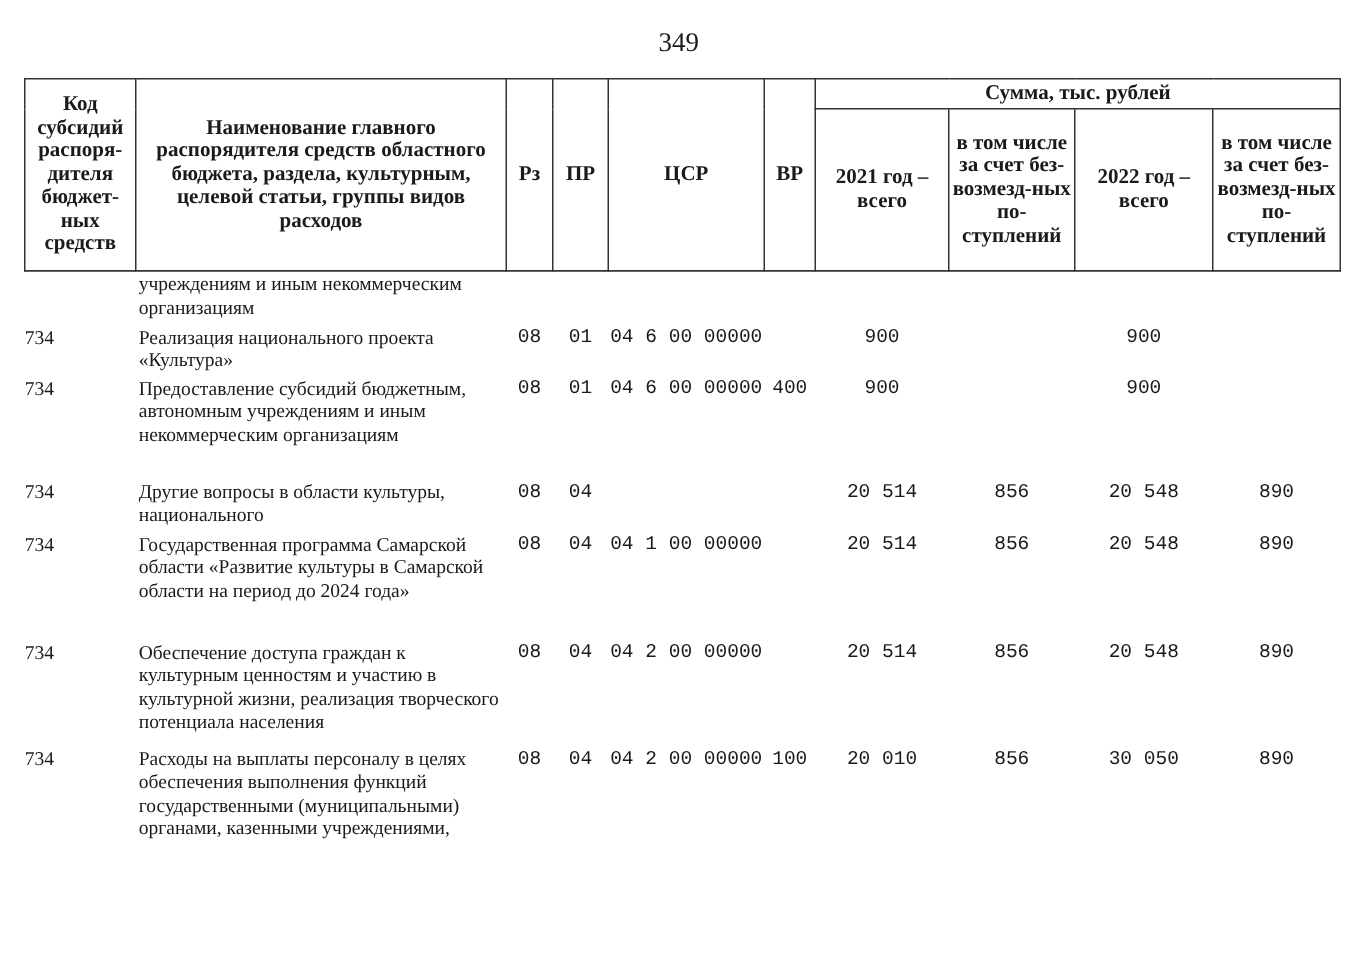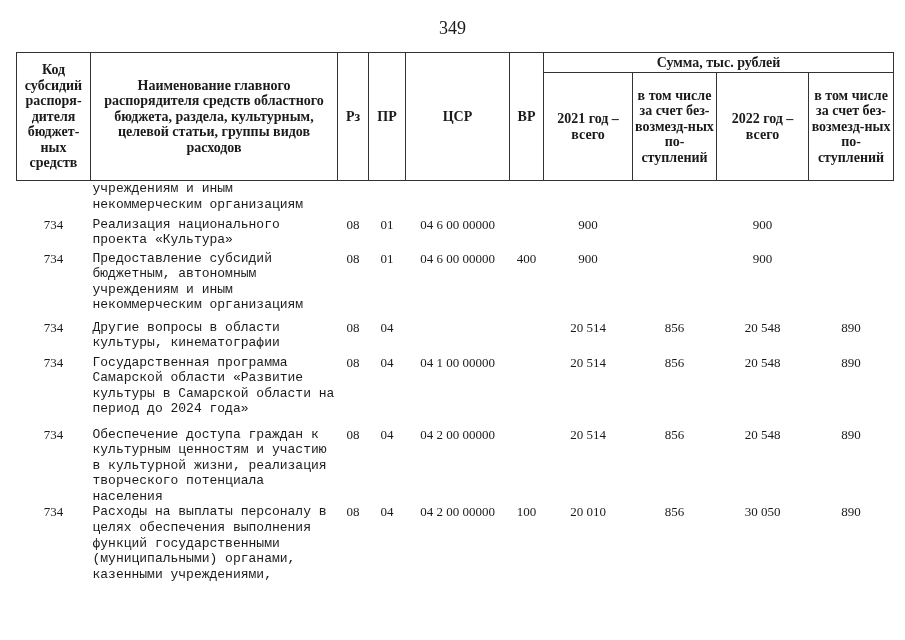--- a/index.html
+++ b/index.html
@@ -19,23 +19,23 @@
   }
   table.budget th {
     border: 1.3px solid #333;
     font-weight: bold; font-size: 14px; line-height: 15.5px;
     text-align: center; vertical-align: middle; padding: 0 1px;
   }
   table.budget td {
     font-size: 13px; line-height: 15.6px; vertical-align: top;
     padding: 0; white-space: nowrap;
   }
-  td.code { text-align: center; }
-  td.name { padding-left: 2px !important; white-space: normal !important; font-family: Liberation Mono, monospace; }
-  td.num { text-align: center; }
+  td.code { text-align: left; }
+  td.name { padding-left: 2px !important; white-space: normal !important; }
+  td.num { text-align: center; font-family: Liberation Mono, monospace; }
   tr.hdr-top th.sum { height: 19px; }
   tr.body-row td { padding-top: 0; }
 </style>
 </head>
 <body>
 
 <div class="page-number">349</div>
 
 <table class="budget">
   <colgroup>
@@ -99,21 +99,21 @@
       <td class="num">01</td>
       <td class="num">04 6 00 00000</td>
       <td class="num">400</td>
       <td class="num">900</td>
       <td class="num"></td>
       <td class="num">900</td>
       <td class="num"></td>
     </tr>
     <tr class="body-row" style="height:35px">
       <td class="code">734</td>
-      <td class="name">Другие вопросы в области культуры, кинематографии</td>
+      <td class="name">Другие вопросы в области культуры, национального</td>
       <td class="num">08</td>
       <td class="num">04</td>
       <td class="num"></td>
       <td class="num"></td>
       <td class="num">20 514</td>
       <td class="num">856</td>
       <td class="num">20 548</td>
       <td class="num">890</td>
     </tr>
     <tr class="body-row" style="height:72px">

